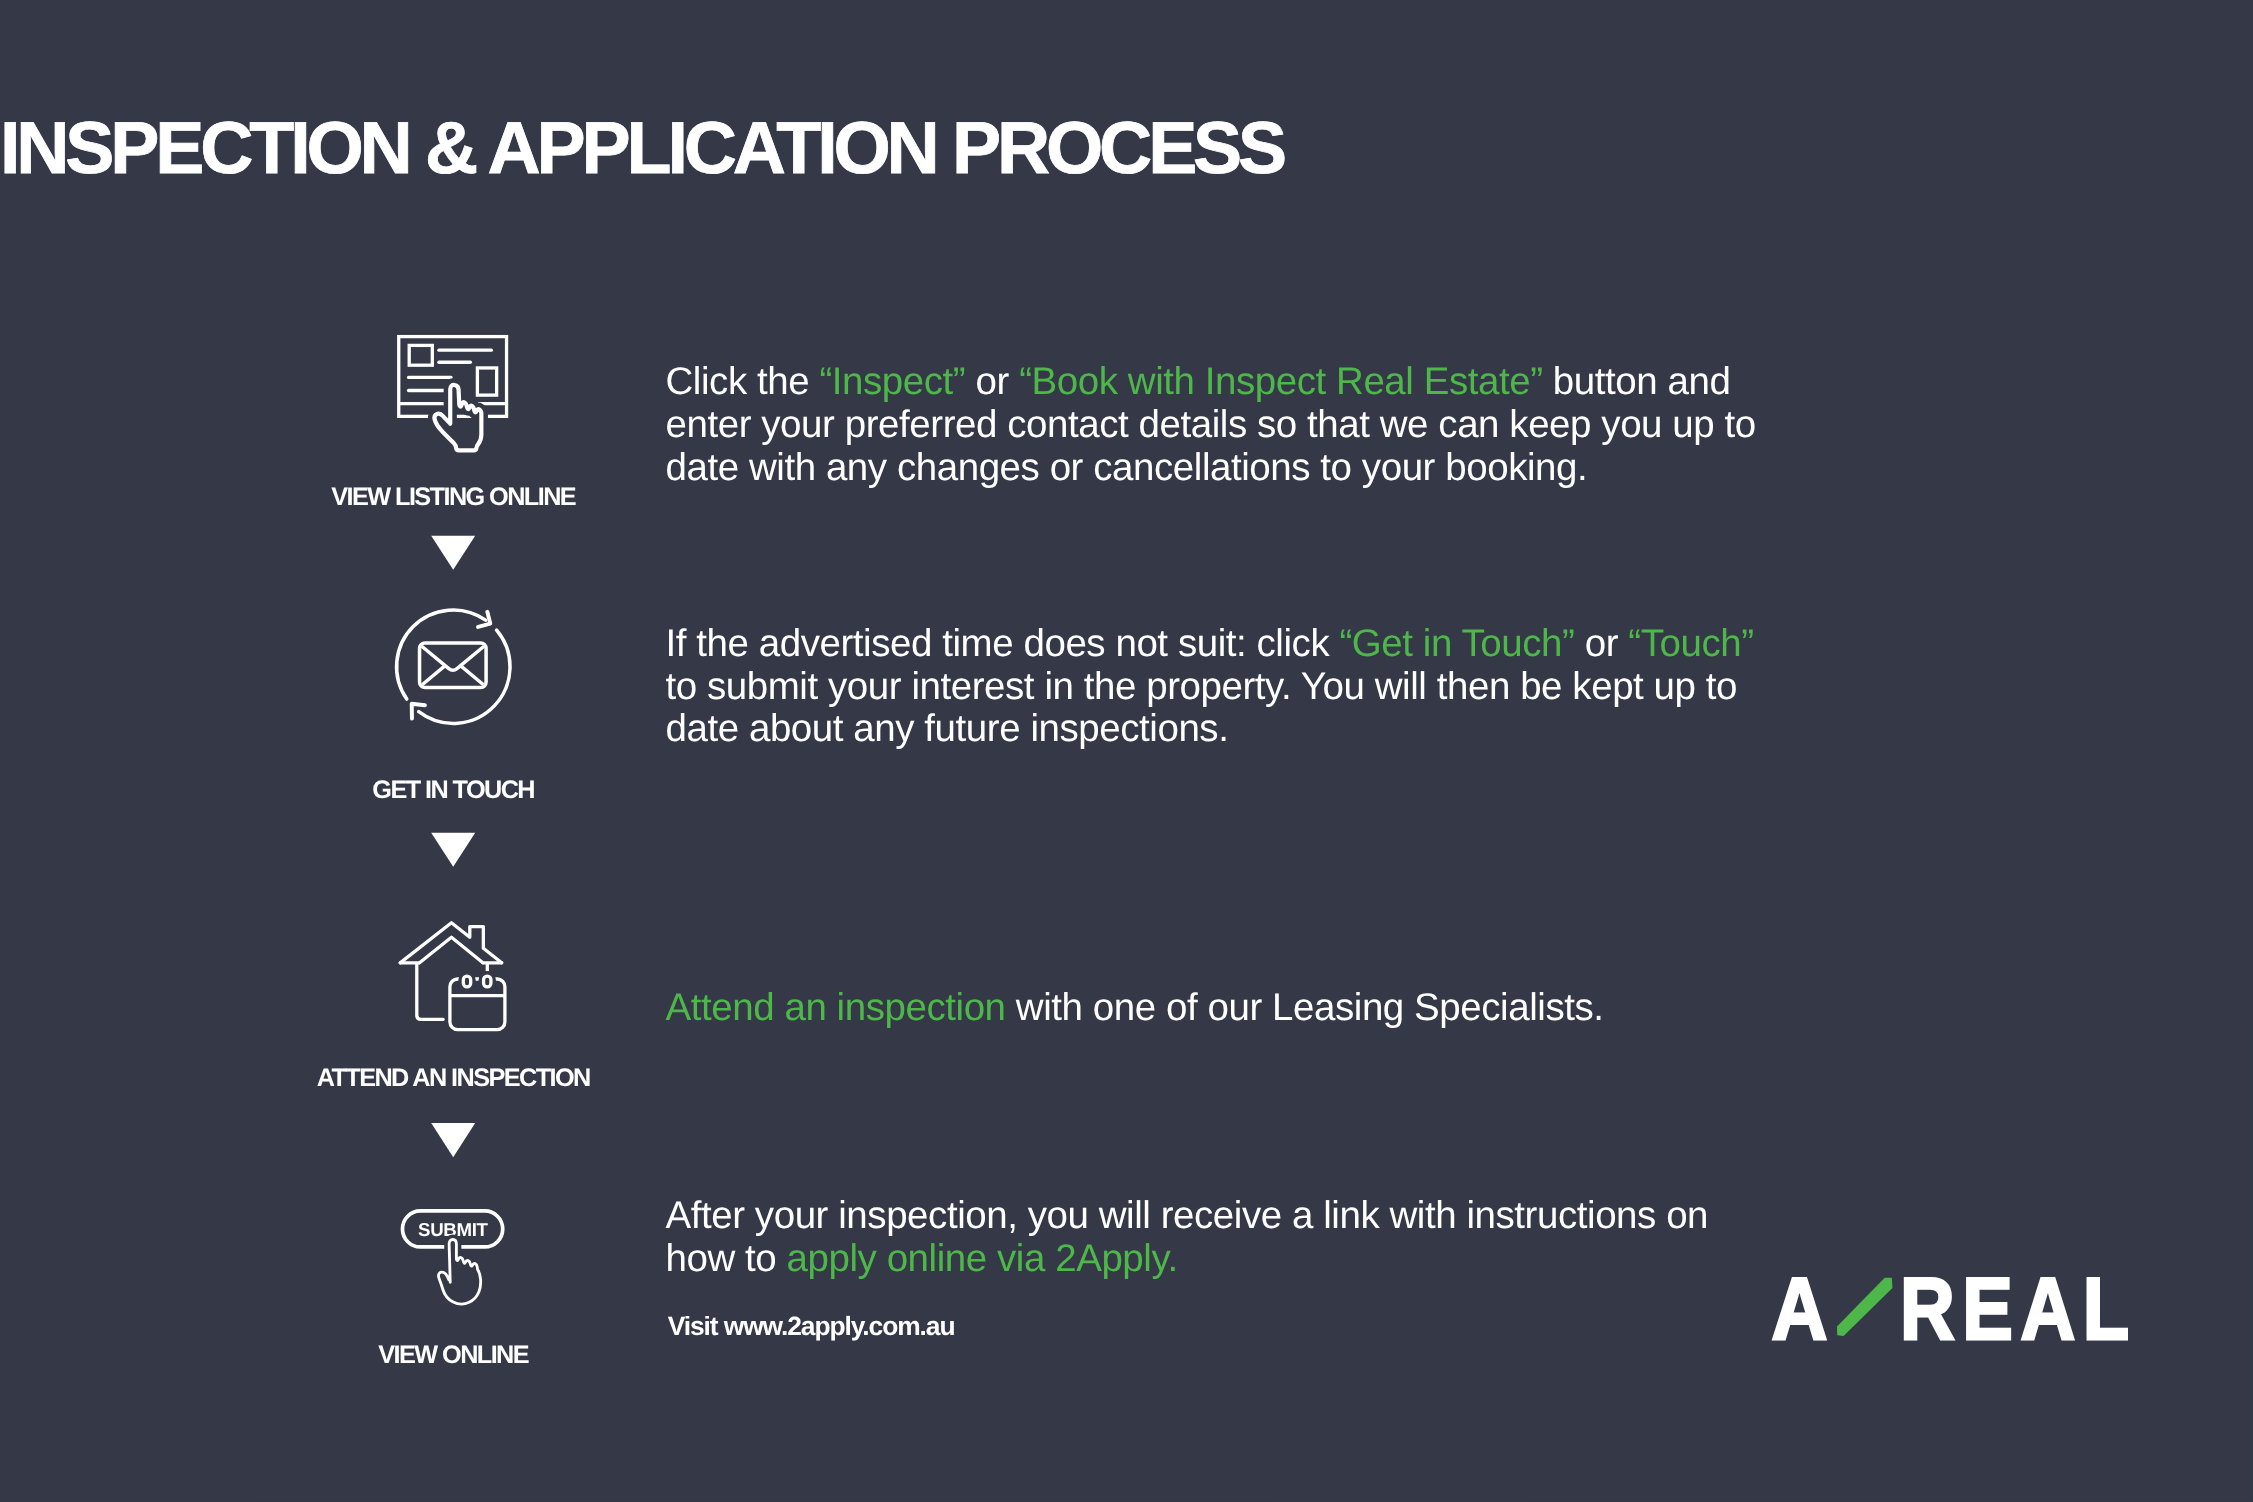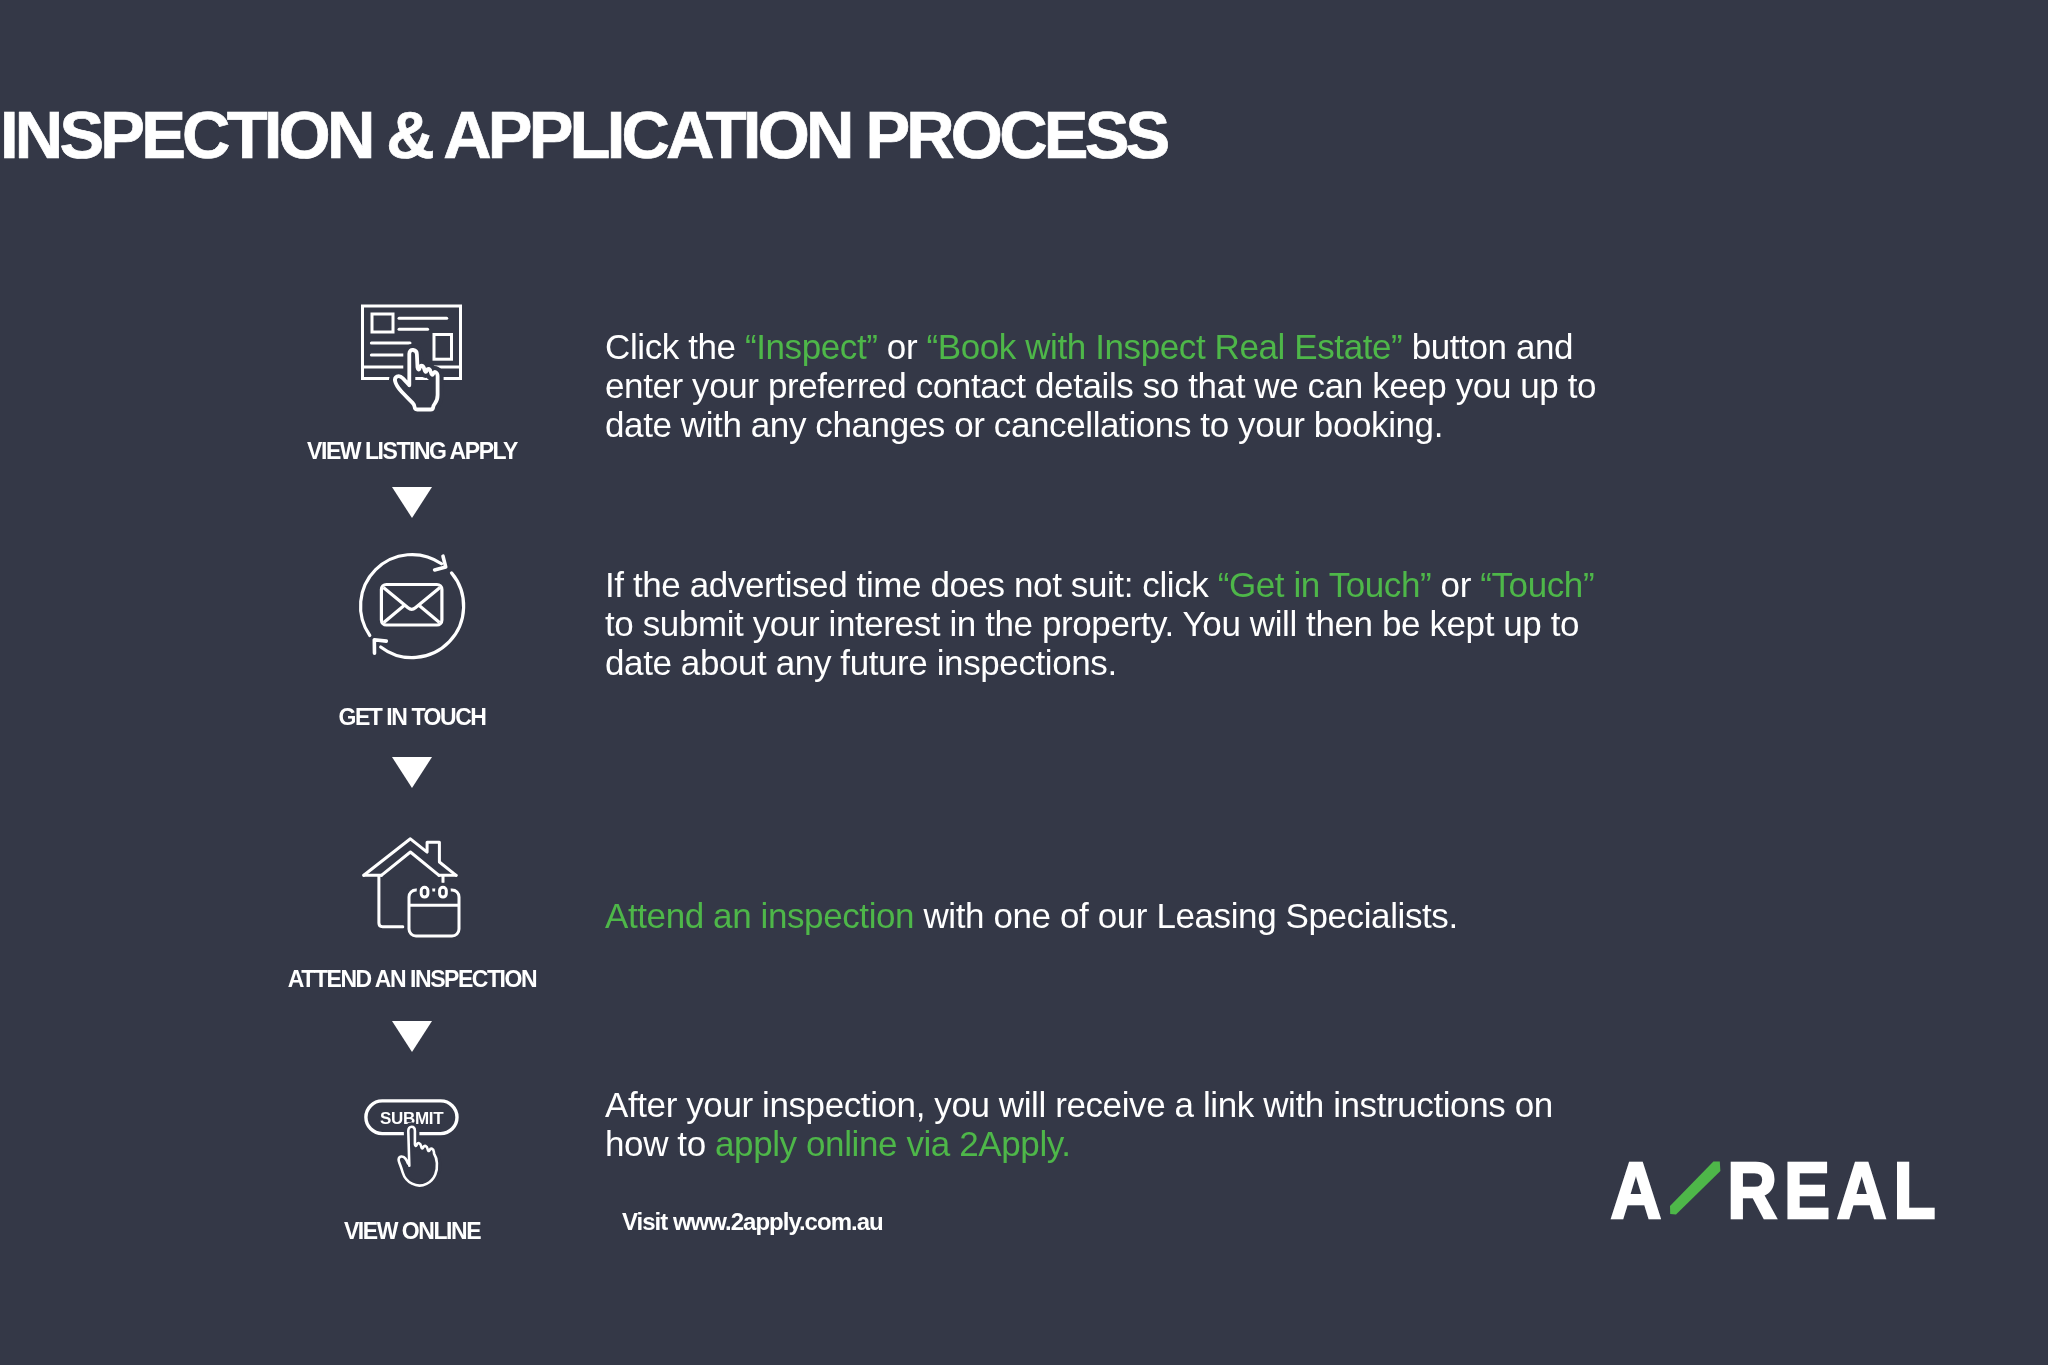--- a/index.html
+++ b/index.html
@@ -2,21 +2,21 @@
 <html><head>
 <meta charset="utf-8">
 <style>
 html,body{margin:0;padding:0}
 body{width:2048px;height:1365px;background:#343847;font-family:"Liberation Sans",sans-serif;position:relative;overflow:hidden}
 .green{color:#4eb749}
 h1{position:absolute;left:0;top:100px;width:2048px;margin:0;color:#fff;font-size:67px;font-weight:bold;letter-spacing:-3.8px;line-height:70px;-webkit-text-stroke:0.7px #fff}
 .label{position:absolute;color:#fff;font-weight:bold;font-size:23px;letter-spacing:-1.45px;text-align:center;width:400px;line-height:23px}
 .tri{position:absolute;width:0;height:0;border-left:20px solid transparent;border-right:20px solid transparent;border-top:31px solid #fff}
 .para{position:absolute;left:605px;color:#fff;font-size:35px;line-height:38.8px;font-weight:400;letter-spacing:-0.4px;margin:0;white-space:nowrap}
-.visit{position:absolute;left:606px;color:#fff;font-size:24px;font-weight:bold;letter-spacing:-1px;margin:16px}
+.visit{position:absolute;left:606px;color:#fff;font-size:24px;font-weight:bold;letter-spacing:-1px;margin:1px}
 svg.icon{position:absolute;overflow:visible}
 .logo{position:absolute}
 </style>
 </head>
 <body>
 <h1>INSPECTION &amp; APPLICATION PROCESS</h1>
 
 <svg width="0" height="0" style="position:absolute">
 <defs>
 <path id="hand4" fill="none" stroke-linecap="round" stroke-linejoin="round" d="
@@ -68,21 +68,21 @@
 C 27.6,65.5 26.7,64.6 26.6,63.0
 C 26.5,61.5 25.9,60.3 24.6,58.9
 C 21.9,56.0 17.0,51.5 13.0,47.0
 C 10.3,44.0 8.0,40.5 7.2,37.5
 C 6.6,35.2 7.2,33.3 9.0,32.5
 C 10.8,31.7 13.0,32.4 14.8,34.3
 C 16.9,36.5 19.0,38.8 20.6,40.4"></path>
 </defs>
 </svg>
 
-<div class="label" style="left:212px;top:440px;">VIEW LISTING APPLY</div>
+<div class="label" style="left:212px;top:440px;">VIEW LISTING ONLINE</div>
 <div class="label" style="left:212px;top:706px;">GET IN TOUCH</div>
 <div class="label" style="left:212px;top:968px;">ATTEND AN INSPECTION</div>
 <div class="label" style="left:212px;top:1220px;">VIEW ONLINE</div>
 
 <div class="tri" style="left:392px;top:487px;"></div>
 <div class="tri" style="left:392px;top:757px;"></div>
 <div class="tri" style="left:392px;top:1021px;"></div>
 
 <p class="para" style="top:328px;">Click the <span class="green">“Inspect”</span> or <span class="green">“Book with Inspect Real Estate”</span> button and<br>enter your preferred contact details so that we can keep you up to<br>date with any changes or cancellations to your booking.</p>
 

